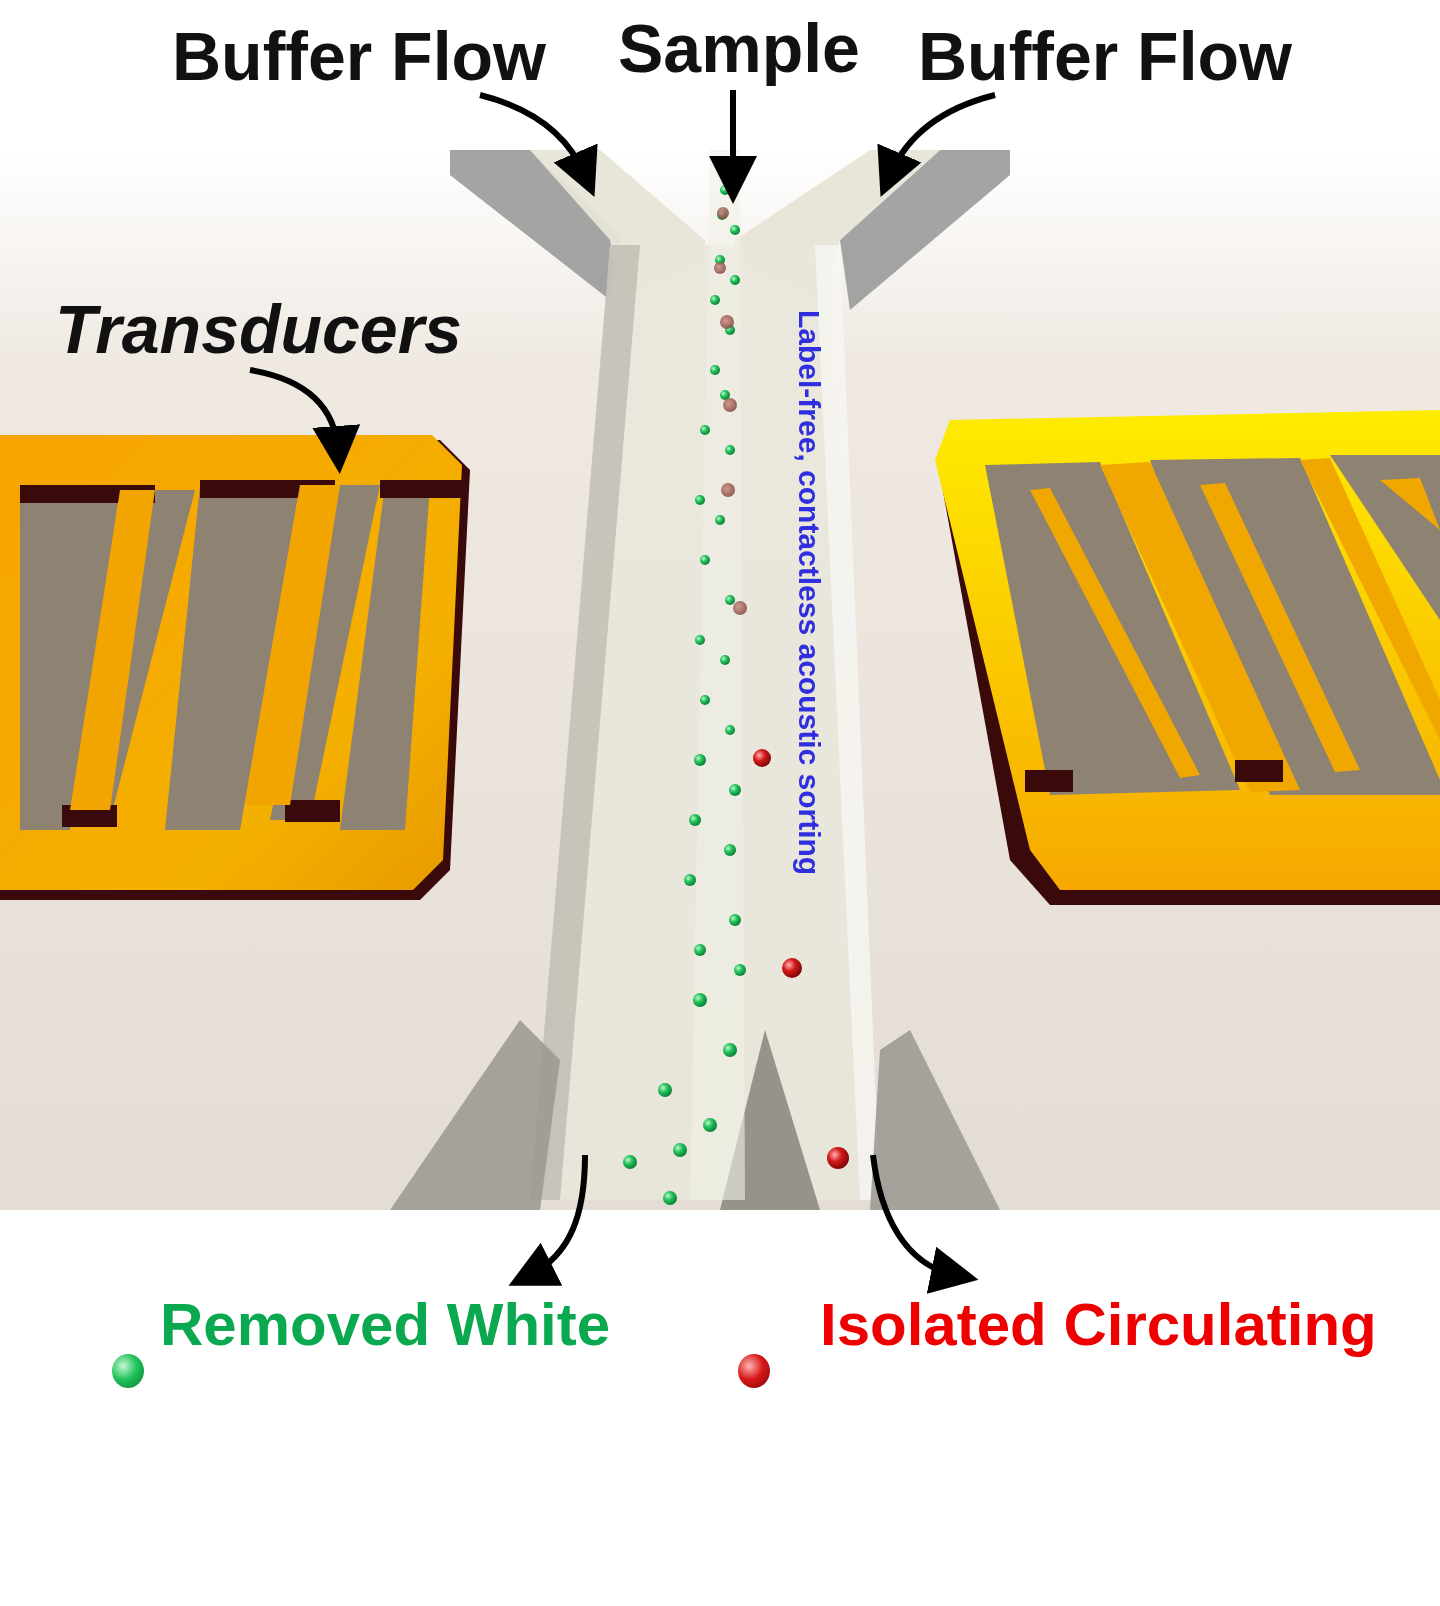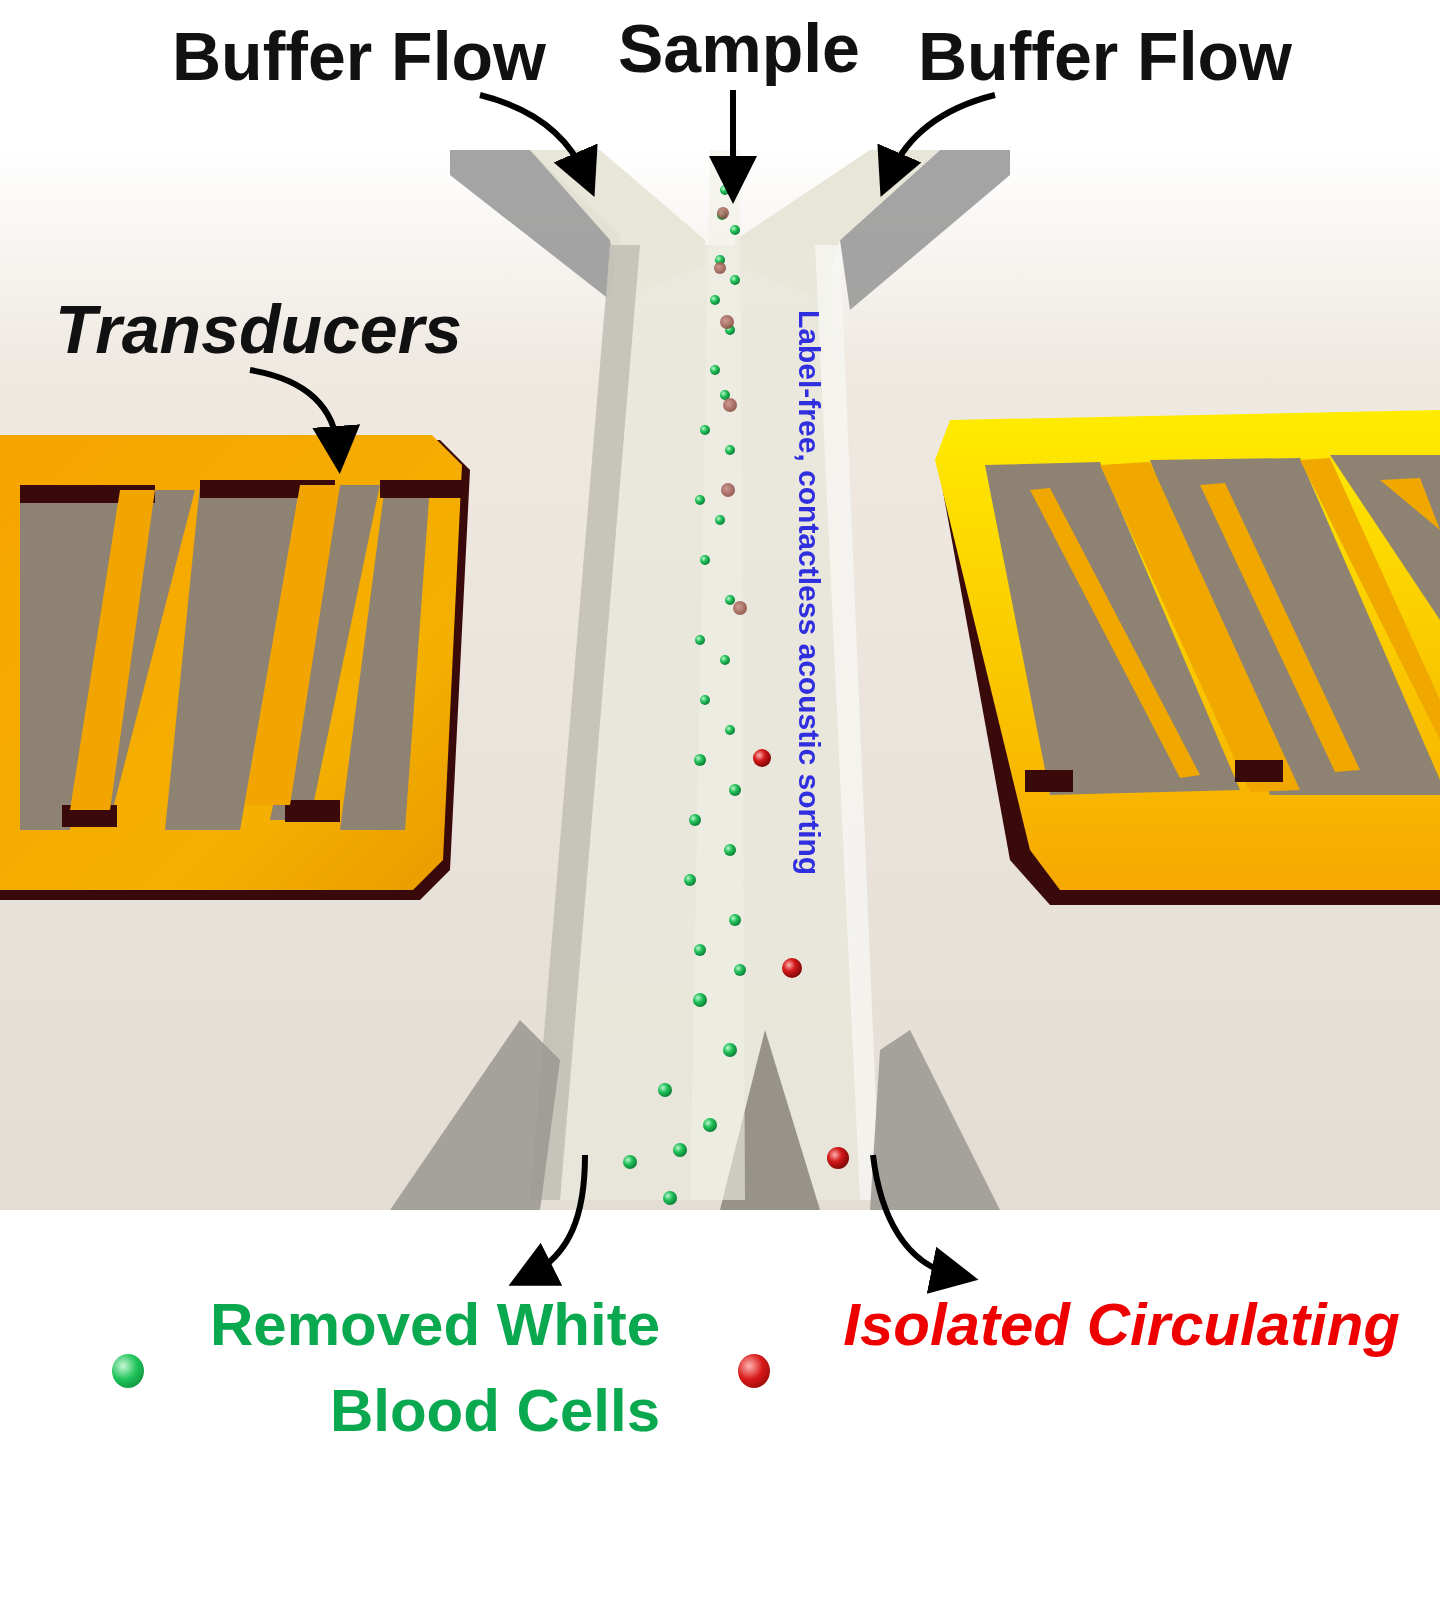--- a/index.html
+++ b/index.html
@@ -1,21 +1,21 @@
 <!DOCTYPE html>
 <html><head>
 <meta charset="utf-8">
 <style>
   html, body { margin:0; padding:0; background:#ffffff; }
   body { width:1440px; height:1606px; position:relative; overflow:hidden;
          font-family:"Liberation Sans", sans-serif; }
   #scene { position:absolute; left:0; top:0; width:1440px; height:1606px; }
   .lbl { position:absolute; font-weight:bold; white-space:nowrap; line-height:1; }
   .top-lbl { font-size:68px; color:#111111; }
-  .legend-text { font-size:60px; text-align:right; line-height:86px; }
+  .legend-text { font-size:60px; text-align:left; line-height:86px; }
   .vertical-lbl { position:absolute; left:790px; top:310px; transform-origin:0 0;
                   transform:rotate(90deg) translateY(-36px); font-size:30px;
                   font-weight:bold; color:#2f2fe0; white-space:nowrap; }
   .legend-dot { position:absolute; width:32px; height:34px; border-radius:50%; }
 </style>
 </head>
 <body>
 
 <svg id="scene" viewBox="0 0 1440 1606" xmlns="http://www.w3.org/2000/svg">
   <defs>
@@ -184,19 +184,18 @@
 <div class="lbl top-lbl" style="left:172px; top:22px;">Buffer Flow</div>
 <div class="lbl top-lbl" style="left:618px; top:14px;">Sample</div>
 <div class="lbl top-lbl" style="left:918px; top:22px;">Buffer Flow</div>
 <div class="lbl top-lbl" style="left:55px; top:295px;font-style:italic;">Transducers</div>
 
 <div class="vertical-lbl">Label-free, contactless acoustic sorting</div>
 
 <div class="legend-dot" style="left:112px; top:1354px; background:radial-gradient(circle at 35% 35%, #c8f7d6, #1fc45a 45%, #087a32);"></div>
 <div class="lbl legend-text" style="left:160px; top:1282px; width:500px; color:#0aa84f;">
   <div>Removed White</div>
-  <div>Blood Cells</div>
 </div>
 
 <div class="legend-dot" style="left:738px; top:1354px; background:radial-gradient(circle at 35% 35%, #ffb4b4, #d81818 45%, #7a0606);"></div>
-<div class="lbl legend-text" style="left:800px; top:1282px; width:600px; color:#ee0000;font-style:italic;">
+<div class="lbl legend-text" style="left:820px; top:1282px; width:600px; color:#ee0000;">
   <div>Isolated Circulating</div>
 </div>
 
 </body></html>

